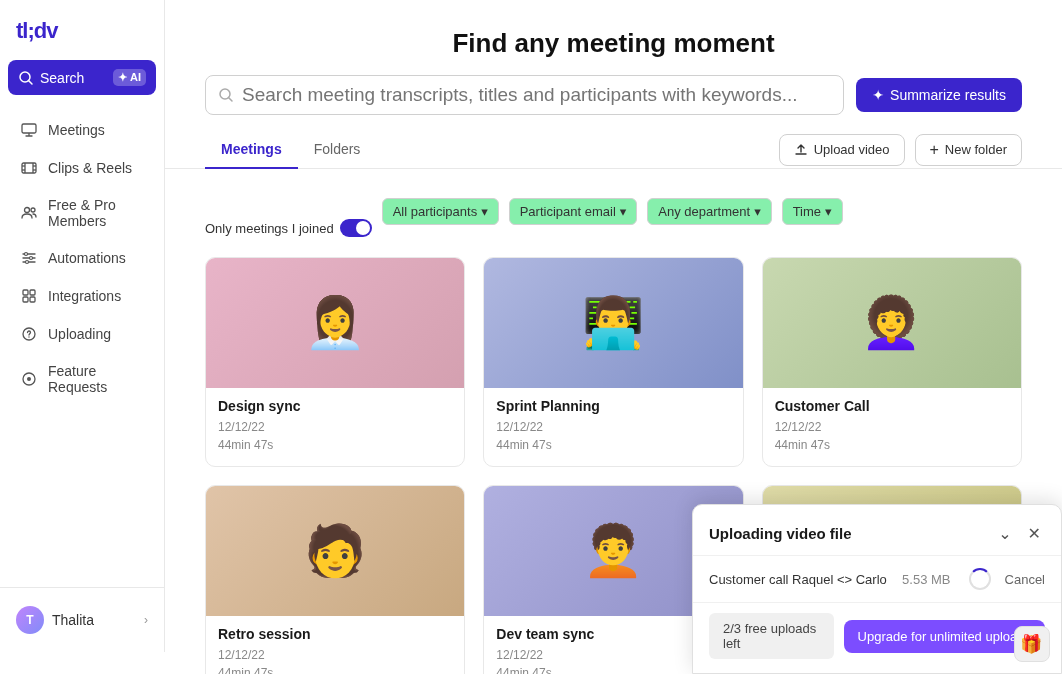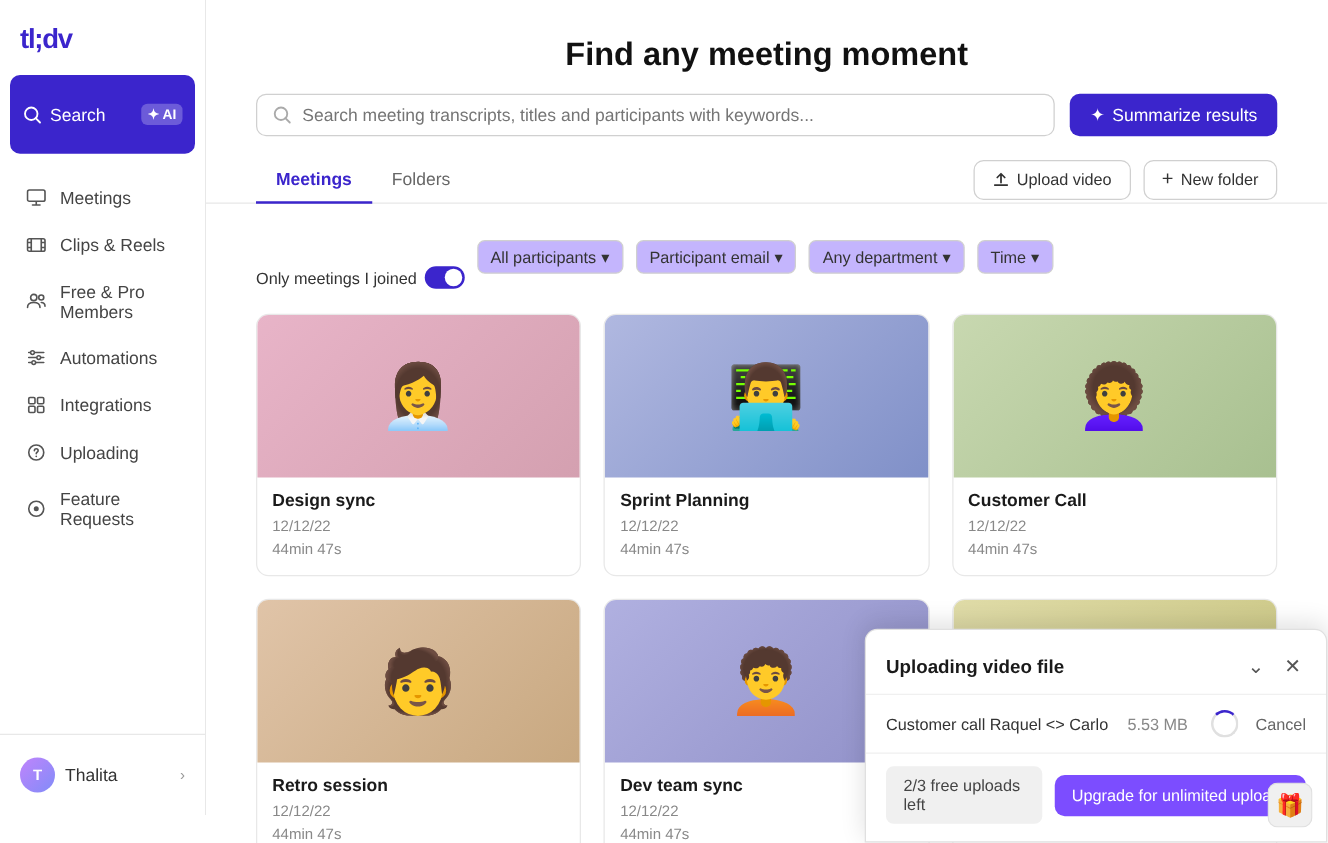--- a/index.html
+++ b/index.html
@@ -23,21 +23,21 @@
       color: #1a0dab;
       letter-spacing: -1px;
     }
     .sidebar-logo span { color: #3b25cc; }
     .sidebar-search-btn {
       margin: 4px 8px 12px;
       background: #3b25cc;
       color: #fff;
       border: none;
       border-radius: 8px;
-      padding: 23px 10px;
+      padding: 9px 10px;
       display: flex;
       align-items: center;
       gap: 6px;
       cursor: pointer;
       font-size: 14px;
       font-weight: 500;
       width: calc(100% - 16px);
       justify-content: space-between;
     }
     .sidebar-search-btn .left-group { display: flex; align-items: center; gap: 6px; }
@@ -126,21 +126,21 @@
       display: flex;
       align-items: center;
       padding: 8px 12px;
       gap: 8px;
       background: #fff;
     }
     .search-input-wrapper input {
       border: none;
       outline: none;
       flex: 1;
-      font-size: 14px;
+      font-size: 19px;
       color: #ef4444;
     }
     .summarize-btn {
       background: #3b25cc;
       color: #fff;
       border: none;
       border-radius: 8px;
       padding: 9px 16px;
       font-size: 14px;
       font-weight: 500;
@@ -221,21 +221,21 @@
     }
     .filter-dropdown {
       border: 1px solid #d0d0d0;
       border-radius: 6px;
       padding: 5px 10px;
       font-size: 13px;
       cursor: pointer;
       display: flex;
       align-items: center;
       gap: 4px;
-      background: #c4b5fd;
+      background: #86efac;
       color: #333;
     }
 
     
     .meetings-grid {
       padding: 8px 40px 20px;
       display: grid;
       grid-template-columns: repeat(3, 1fr);
       gap: 18px;
     }

